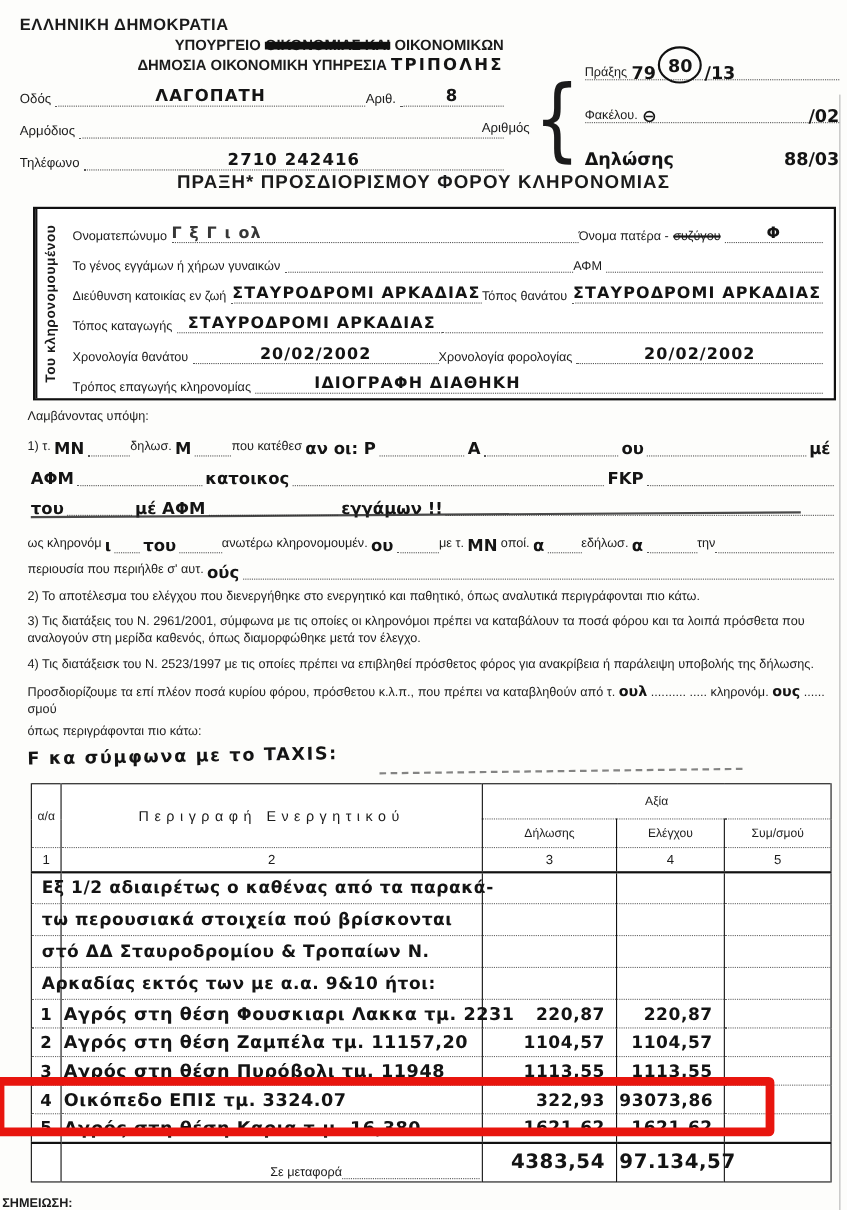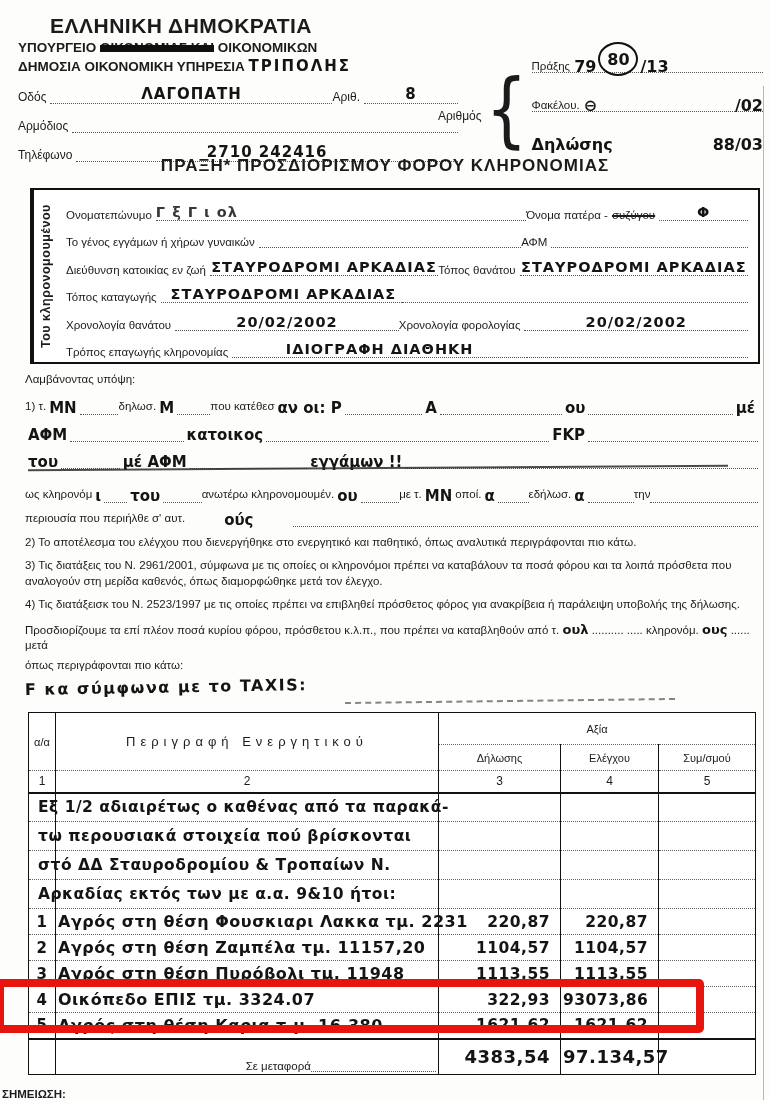--- a/index.html
+++ b/index.html
@@ -6,22 +6,22 @@
   .page{position:relative;width:770px;height:1100px;background:#fdfdfb;overflow:hidden;
         font-family:"Liberation Sans",sans-serif;color:#1b1b1b;}
   
   .hw{font-family:"DejaVu Sans",sans-serif;font-weight:700;color:#141414;}
   .struck{text-decoration:line-through;text-decoration-thickness:2px;}
   .scribbled{text-decoration:line-through;text-decoration-thickness:7px;text-decoration-color:#101010;}
   .dt{flex-grow:1;border-bottom:1.5px dotted #555;height:0.95em;min-width:6px;}
   .fill{border-bottom:1.5px dotted #555;text-align:center;}
   
   .hl{position:absolute;left:18px;top:14px;width:440px;}
-  .hl .l1{font-size:21px;font-weight:700;letter-spacing:.5px;margin-left:32px;}
-  .hl .l2,.hl .l3{font-size:13.5px;font-weight:700;margin-top:2px;}
+  .hl .l1{font-size:15px;font-weight:700;letter-spacing:.5px;}
+  .hl .l2,.hl .l3{font-size:13.5px;font-weight:700;margin-top:2px;text-align:right;}
   .hl .l3 .hw{font-size:15px;letter-spacing:2px;}
   .fline{display:flex;align-items:flex-end;font-size:12px;}
   .hl .fline{margin-top:8px;height:21px;}
   .hl .fline .hw{font-size:15px;margin-bottom:-3px;letter-spacing:1px;}
   .lbl{white-space:nowrap;padding-right:4px;}
   
   .hrb{position:absolute;left:438px;top:46px;width:325px;display:flex;align-items:center;}
   .hrb .arl{font-size:12px;margin-top:24px;}
   .brace{font-size:66px;font-weight:400;line-height:60px;transform:scaleY(1.25);margin:0 4px;margin-top:10px;font-family:"DejaVu Sans",sans-serif;}
   .hrrows{flex:1;}
@@ -224,36 +224,36 @@
       <span class="hw">ΜΝ</span>
       <span class="pr">οποί.</span>
       <span class="hw">α</span>
       <span class="dt" style="flex-grow:.4"></span>
       <span class="pr">εδήλωσ.</span>
       <span class="hw">α</span>
       <span class="dt" style="flex-grow:.6"></span>
       <span class="pr">την</span>
       <span class="dt" style="flex-grow:1.4"></span>
     </div>
-    <div class="cline" style="height:24px;gap:36px;">
+    <div class="cline" style="height:24px;">
       <span class="pr">περιουσία που περιήλθε σ' αυτ.</span>
       <span class="hw">ούς</span>
       <span class="dt" style="flex-grow:1"></span>
     </div>
     <div class="para">2) Το αποτέλεσμα του ελέγχου που διενεργήθηκε στο ενεργητικό και παθητικό, όπως αναλυτικά περιγράφονται πιο κάτω.</div>
     <div class="para">3) Τις διατάξεις του Ν. 2961/2001, σύμφωνα με τις οποίες οι κληρονόμοι πρέπει να καταβάλουν τα ποσά φόρου και τα λοιπά πρόσθετα που αναλογούν στη μερίδα καθενός, όπως διαμορφώθηκε μετά τον έλεγχο.</div>
     <div class="para">4) Τις διατάξεισκ του Ν. 2523/1997 με τις οποίες πρέπει να επιβληθεί πρόσθετος φόρος για ανακρίβεια ή παράλειψη υποβολής της δήλωσης.</div>
     <div class="para inlinehw">
       <span>Προσδιορίζουμε τα επί πλέον ποσά κυρίου φόρου, πρόσθετου κ.λ.π., που πρέπει να καταβληθούν από τ.</span>
       <span class="hw">ουλ</span>
       <span>.......... .....</span>
       <span>κληρονόμ.</span>
       <span class="hw">ους</span>
       <span>......</span>
-      <span>μετά</span>
+      <span>σμού</span>
     </div>
     <div class="para" style="margin-top:4px;">όπως περιγράφονται πιο κάτω:</div>
     <div class="hwline hw">F κα σύμφωνα με το TAXIS:</div>
   </div>
   <div class="pen-stroke"></div>
   <div class="scribble-marks"></div>
 
   <div class="tblwrap">
     <table>
       <colgroup>

